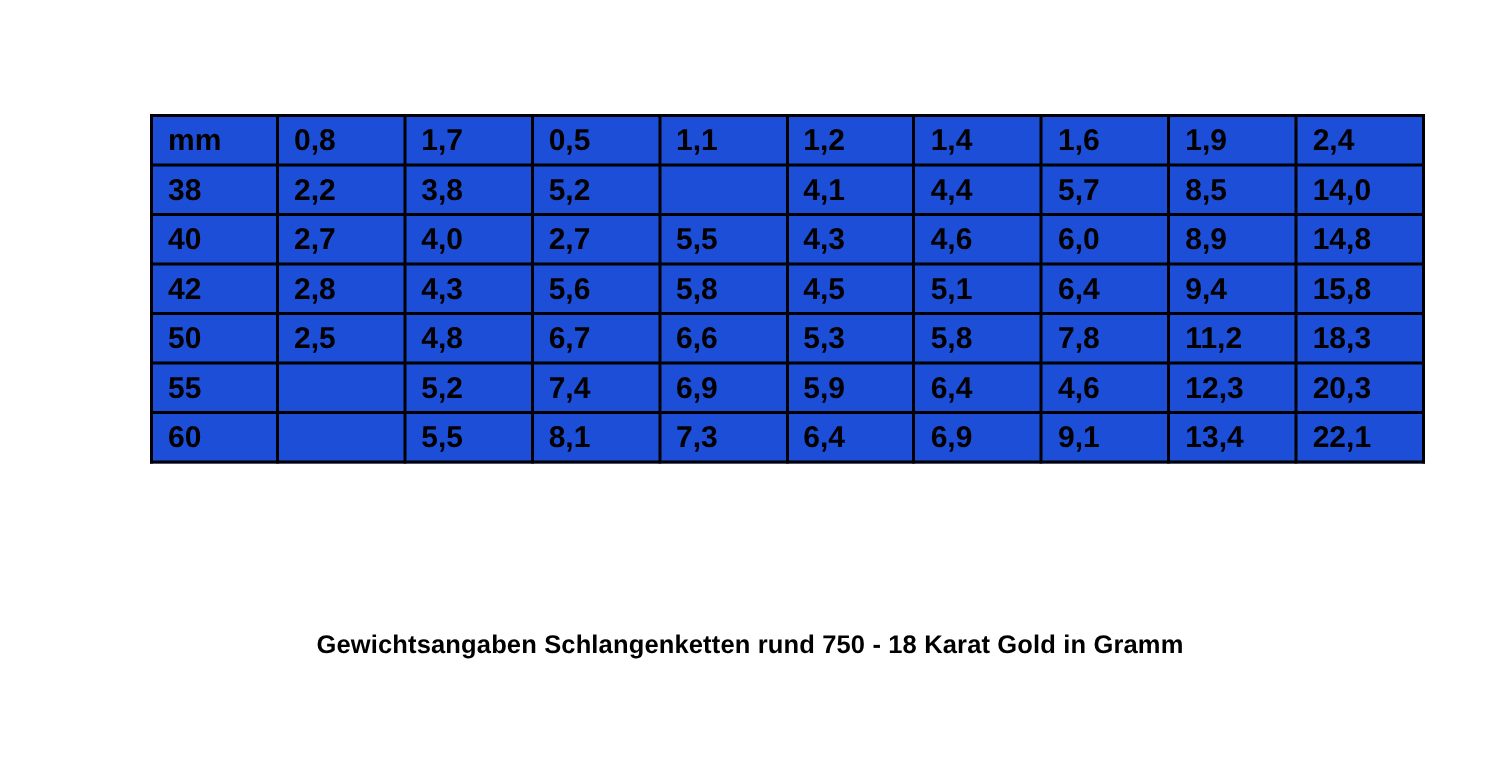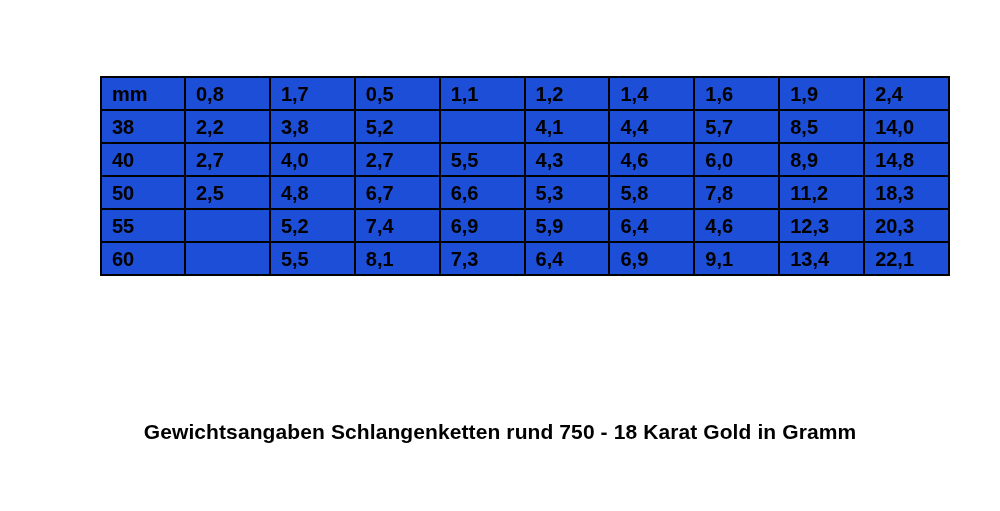--- a/index.html
+++ b/index.html
@@ -58,21 +58,21 @@
     text-align: center;
     padding-left: 0;
   }
   td.empty-cell { }
   .caption {
     position: absolute;
     left: 0;
     top: 420px;
     width: 1000px;
     text-align: center;
-    font-size: 21px;
+    font-size: 17px;
     font-weight: bold;
     font-family: "Liberation Sans", sans-serif;
     color: #000000;
     letter-spacing: 0.1px;
   }
 </style>
 </head>
 <body>
 
 <div class="sheet">
@@ -123,20 +123,32 @@
           <td>4,0</td>
           <td>2,7</td>
           <td>5,5</td>
           <td>4,3</td>
           <td>4,6</td>
           <td>6,0</td>
           <td>8,9</td>
           <td>14,8</td>
         </tr>
         <tr>
+          <td class="label-cell">42</td>
+          <td>2,8</td>
+          <td>4,3</td>
+          <td>5,6</td>
+          <td>5,8</td>
+          <td>4,5</td>
+          <td>5,1</td>
+          <td>6,4</td>
+          <td>9,4</td>
+          <td>15,8</td>
+        </tr>
+        <tr>
           <td class="label-cell">50</td>
           <td>2,5</td>
           <td>4,8</td>
           <td>6,7</td>
           <td>6,6</td>
           <td>5,3</td>
           <td>5,8</td>
           <td>7,8</td>
           <td>11,2</td>
           <td>18,3</td>

